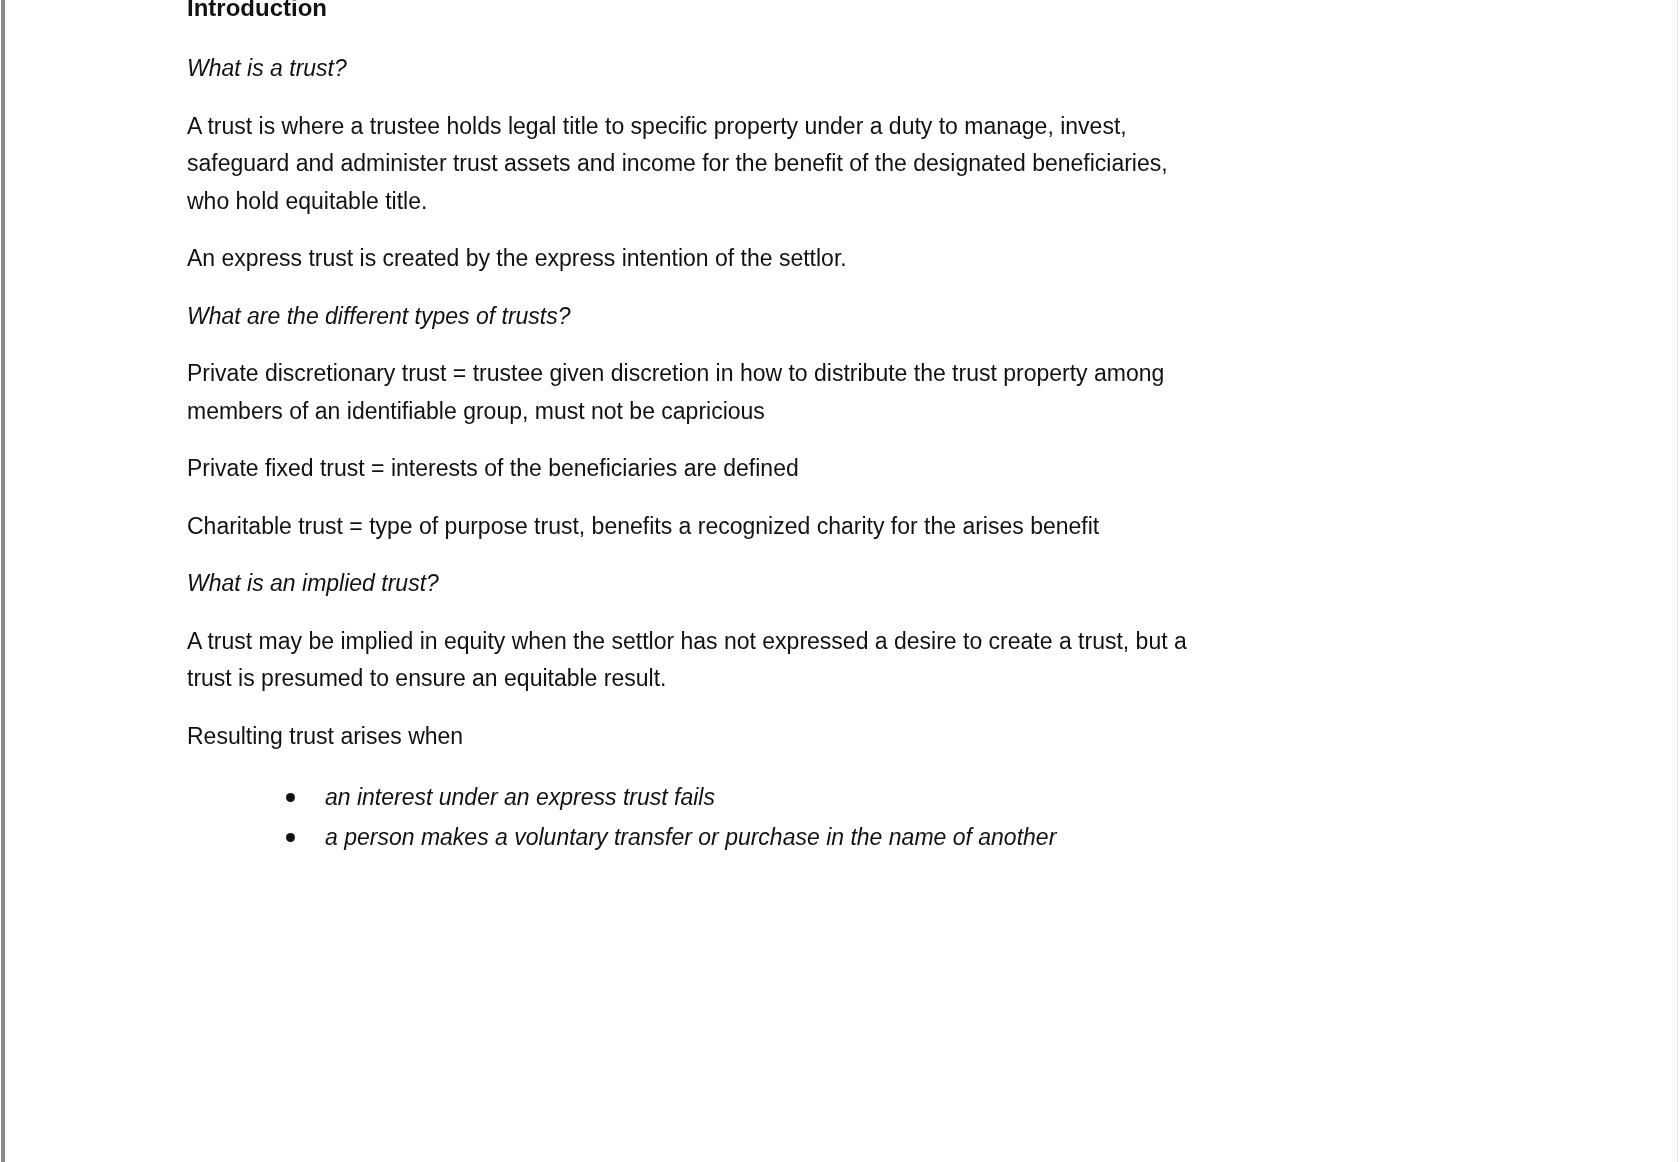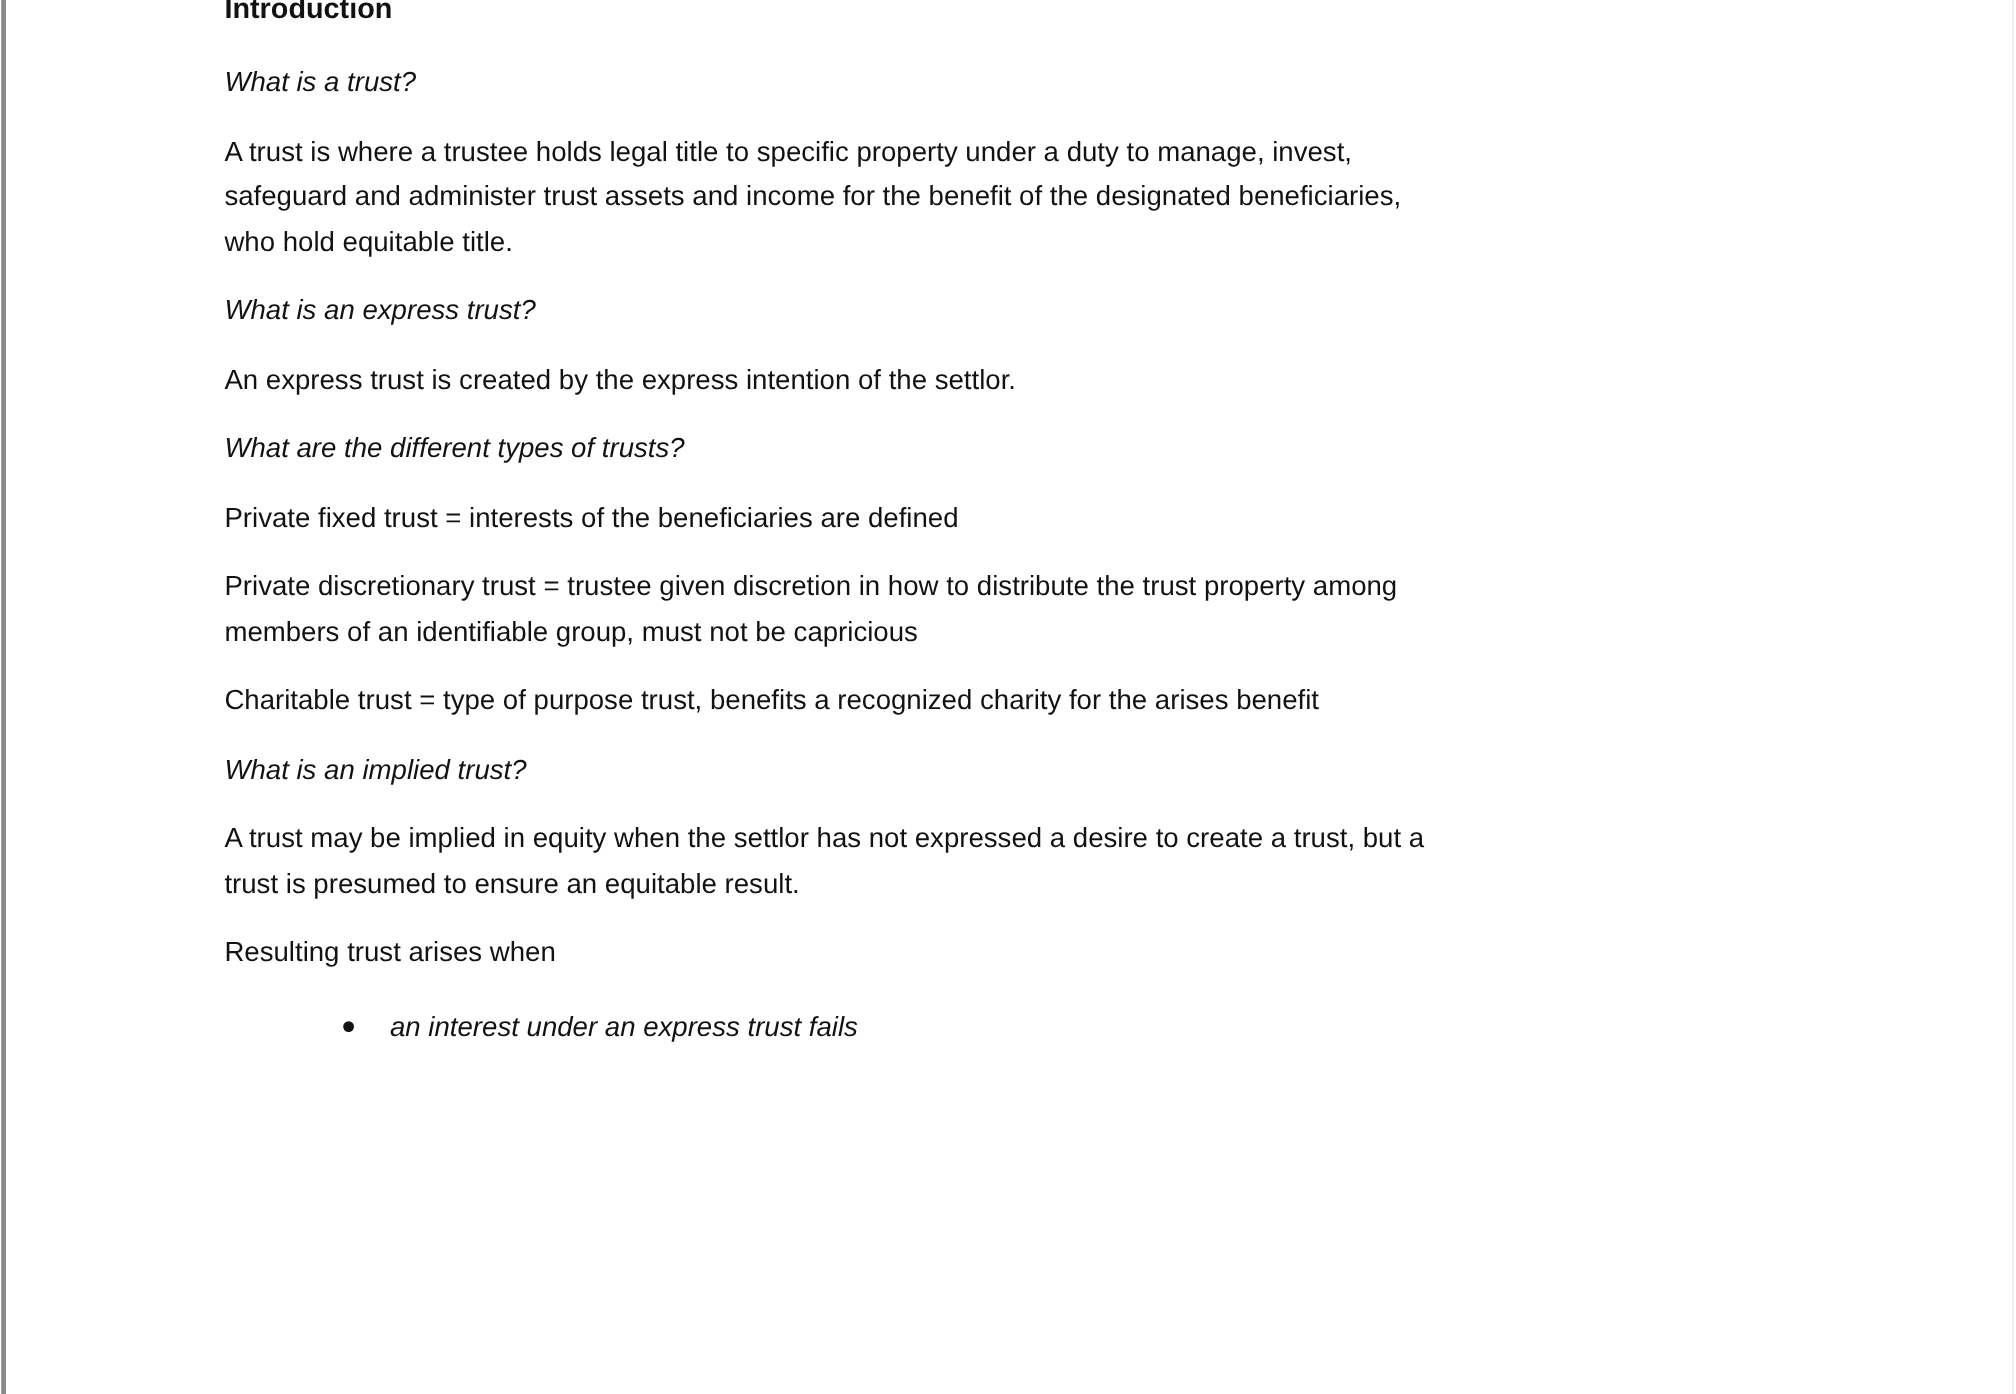--- a/index.html
+++ b/index.html
@@ -83,39 +83,39 @@
 <div class="content">
 
   <h1 class="doc-heading">Introduction</h1>
 
   <p class="question">What is a trust?</p>
 
   <p class="para">A trust is where a trustee holds legal title to specific property under a duty to manage, invest,
 safeguard and administer trust assets and income for the benefit of the designated beneficiaries,
 who hold equitable title.</p>
 
-  <p class="question">What is an express trust?</p>
 
   <p class="para">An express trust is created by the express intention of the settlor.</p>
 
 
   <p class="question">What are the different types of trusts?</p>
 
-  <p class="para">Private fixed trust = interests of the beneficiaries are defined</p>
-
   <p class="para">Private discretionary trust = trustee given discretion in how to distribute the trust property among
 members of an identifiable group, must not be capricious</p>
+
+  <p class="para">Private fixed trust = interests of the beneficiaries are defined</p>
 
 
   <p class="para">Charitable trust = type of purpose trust, benefits a recognized charity for the arises benefit</p>
 
   <p class="question">What is an implied trust?</p>
 
   <p class="para">A trust may be implied in equity when the settlor has not expressed a desire to create a trust, but a
 trust is presumed to ensure an equitable result.</p>
 
   <p class="para">Resulting trust arises when</p>
 
   <ul class="bullets">
     <li>an interest under an express trust fails</li>
+    <li>a person makes a voluntary transfer or purchase in the name of another</li>
   </ul>
 
 </div>
 
 </body></html>

